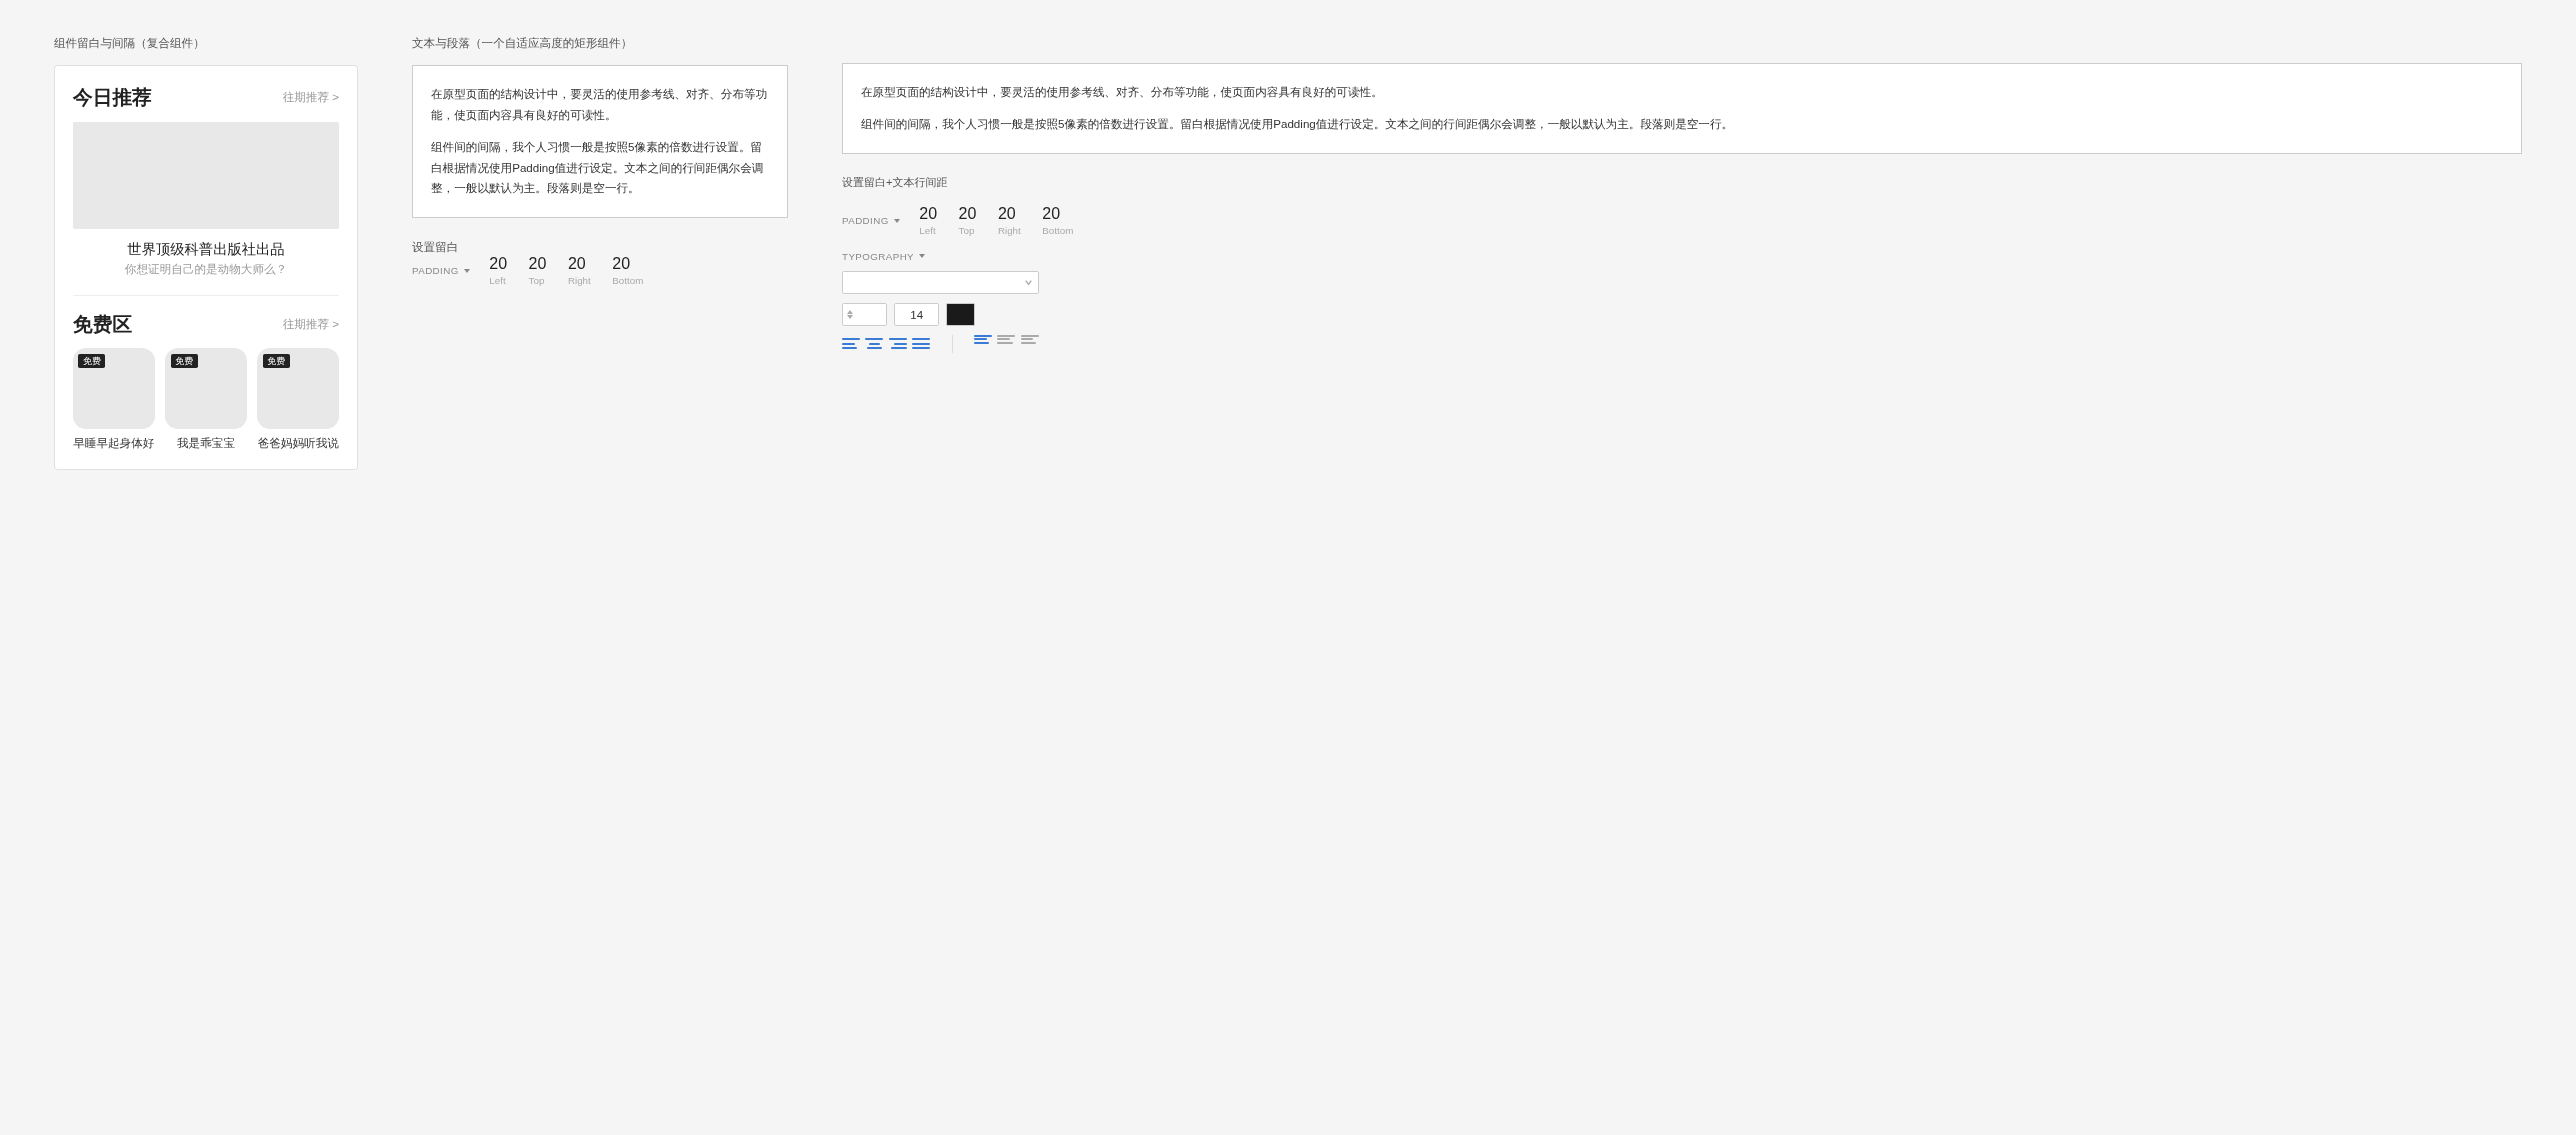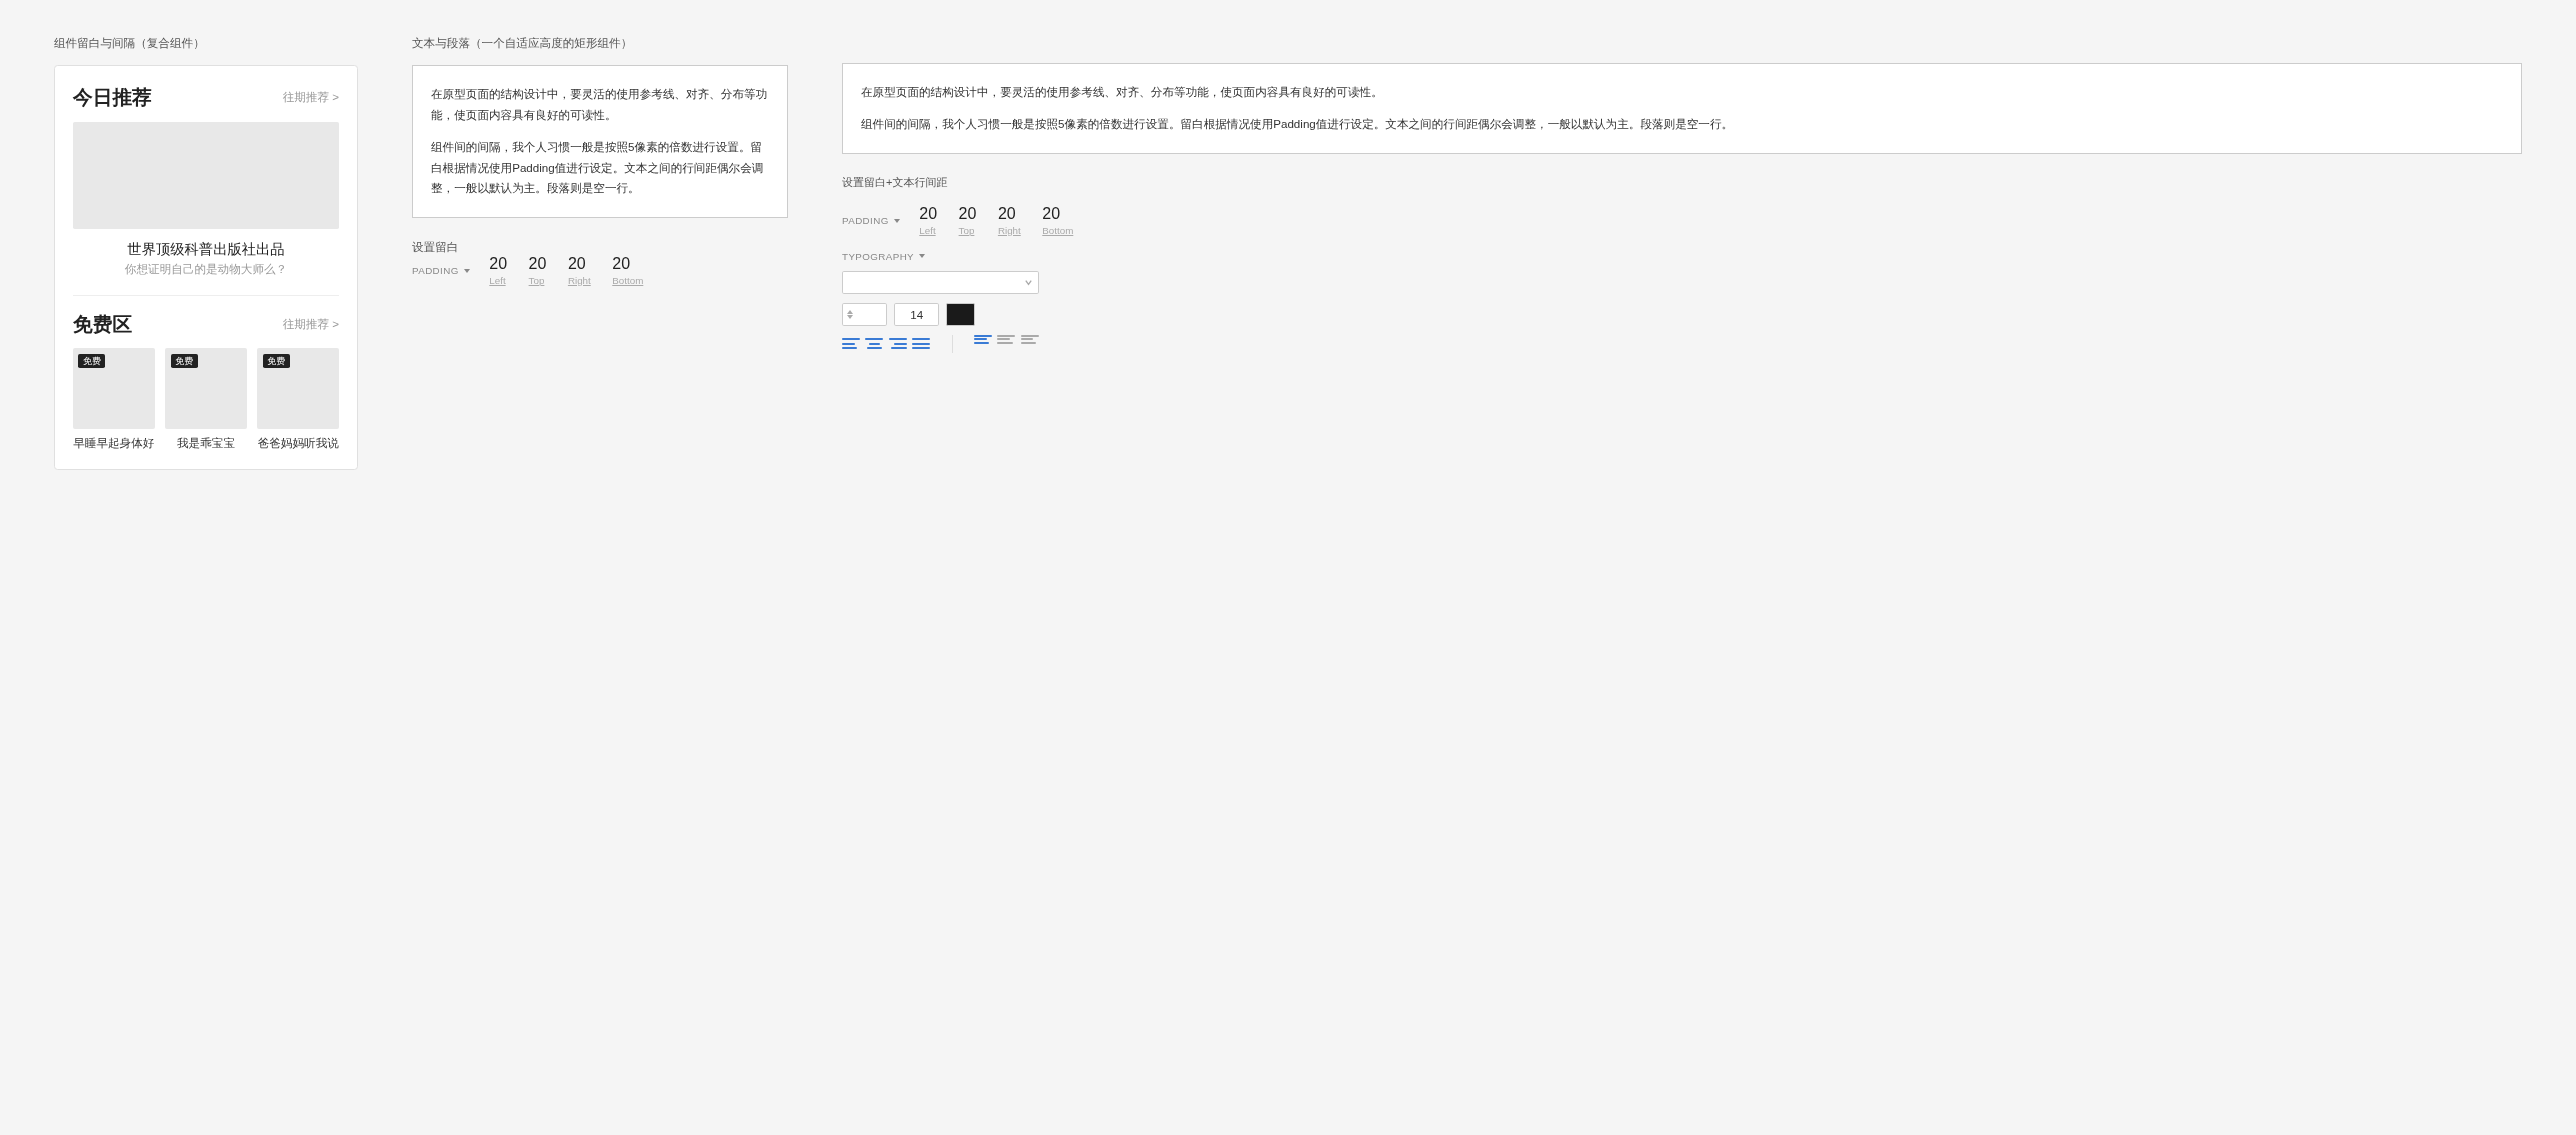--- a/index.html
+++ b/index.html
@@ -76,21 +76,21 @@
       display: flex;
       gap: 10.7px;
     }
     .free-item {
       flex: 1;
     }
     .free-item-img {
       position: relative;
       background: #e8e8e8;
       height: 81px;
-      border-radius: 2px;
+      border-radius: 13px;
       margin-bottom: 7.2px;
     }
     .badge {
       position: absolute;
       top: 5.4px;
       left: 5.4px;
       background: #222;
       color: #fff;
       font-size: 9px;
       padding: 0.9px 4.5px;
@@ -148,21 +148,20 @@
     }
     .padding-number {
       font-size: 16px;
       font-weight: 500;
       color: #222;
       display: block;
     }
     .padding-sublabel {
       font-size: 9.8px;
       color: #aaa;
-      text-decoration: underline;
     }
     .triangle-down {
       display: inline-block;
       width: 0;
       height: 0;
       border-left: 3.6px solid transparent;
       border-right: 3.6px solid transparent;
       border-top: 4.5px solid #888;
       margin-left: 1.8px;
     }

